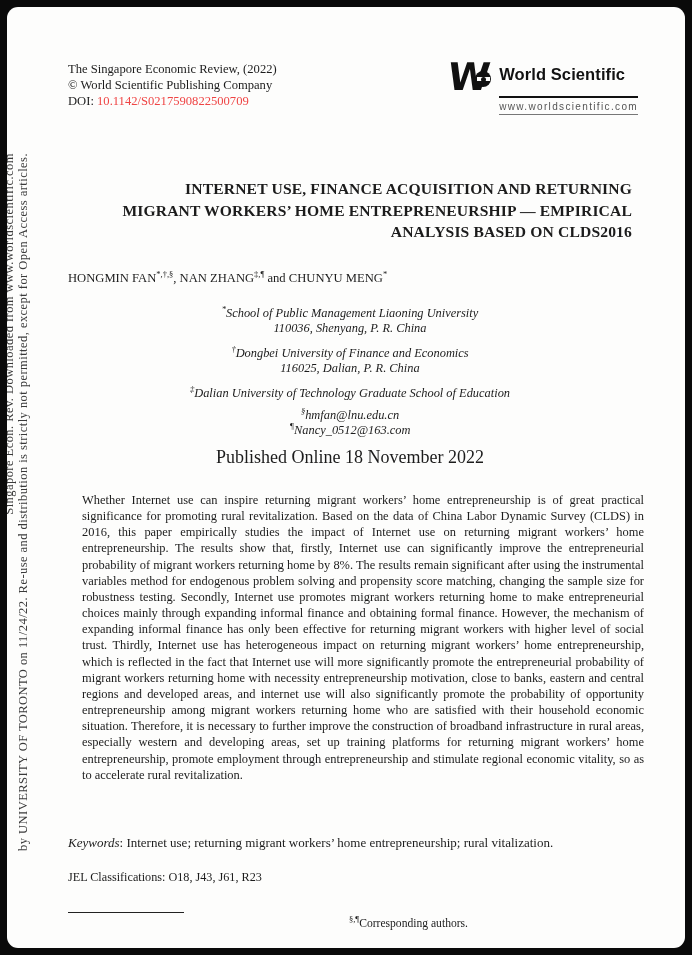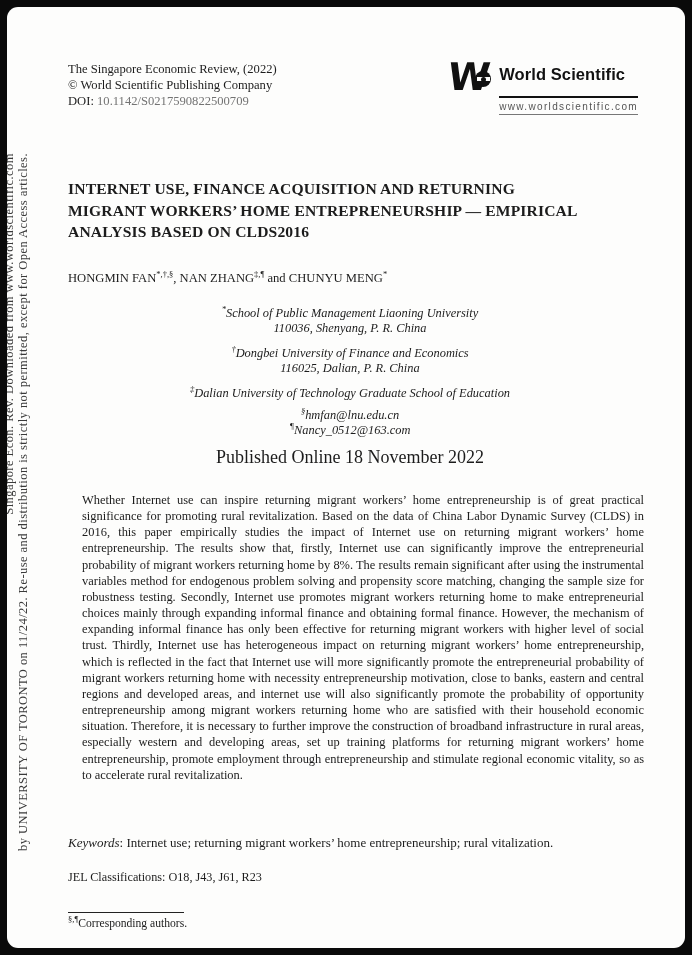--- a/index.html
+++ b/index.html
@@ -13,54 +13,54 @@
   
   .vtext{
     position:absolute;writing-mode:vertical-rl;transform:rotate(180deg);
     white-space:nowrap;font-size:12.5px;letter-spacing:0.45px;color:#3a3a3a;
     line-height:13px;
   }
   #vline1{left:-4px;top:146px;}
   #vline2{left:10px;top:146px;}
   
   .header{position:absolute;left:61px;top:55px;font-size:12.6px;line-height:15.8px;}
-  .doi{color:#737373;text-decoration:none;cursor:pointer;font-family:Liberation Serif, serif;}
+  .doi{color:#ef4444;text-decoration:none;cursor:pointer;font-family:Liberation Serif, serif;}
   
   .logo{position:absolute;top:54px;right:47px;display:flex;align-items:flex-start;gap:7px;
         font-family:"Liberation Sans","DejaVu Sans",sans-serif;}
   .logo-mark{position:relative;width:44px;height:44px;}
   .logo-w{position:absolute;left:0;top:-6px;font-weight:700;font-size:38px;color:#111;
           transform:skewX(-6deg);font-family:"DejaVu Sans",sans-serif;}
   .logo-o{position:absolute;right:1px;top:10px;width:16px;height:16px;background:#111;border-radius:50%;}
   .logo-o::before{content:"";position:absolute;left:1.5px;right:1.5px;top:6px;height:3.5px;background:#fdfdfc;}
   .logo-o::after{content:"";position:absolute;left:5.5px;top:5.5px;width:5px;height:5px;background:#111;border-radius:50%;}
   .logo-text{padding-top:4px;}
   .logo-title{font-weight:700;font-size:16.5px;color:#111;letter-spacing:0.1px;
               border-bottom:2px solid #111;padding-bottom:12px;}
   .logo-url{font-size:10px;letter-spacing:1.35px;color:#555;padding:2.5px 0 2.5px;
             border-bottom:1.5px solid #777;}
   
-  .title{position:absolute;left:61px;width:564px;top:171px;text-align:left;
+  .title{position:absolute;left:61px;width:564px;top:171px;text-align:right;
          font-weight:700;font-size:15.6px;line-height:21.5px;letter-spacing:0.15px;}
   .authors{position:absolute;left:61px;width:564px;top:264px;text-align:left;font-size:12.6px;}
   sup{font-size:8.5px;vertical-align:super;line-height:0;}
   .affils{position:absolute;left:61px;width:564px;top:289px;text-align:center;
           font-style:italic;font-size:12.4px;line-height:15px;}
   .aff{margin-bottom:7px;margin-top:10px;}
   .emails div{line-height:15px;}
   .published{position:absolute;left:61px;width:564px;top:440px;text-align:center;font-size:18px;}
   
   .abstract{position:absolute;left:61px;width:562px;top:471px;margin:14px;
             font-size:12.45px;line-height:16.15px;text-align:justify;}
   .keywords{position:absolute;left:61px;width:562px;top:828px;font-size:13px;}
   .kw-label{font-style:italic;}
   .jel{position:absolute;left:61px;width:562px;top:863px;font-size:12.2px;}
   
   .footnote-rule{position:absolute;left:61px;top:905px;width:116px;border-top:1.6px solid #222;}
-  .footnote{position:absolute;left:61px;width:400px;top:910px;font-size:11.6px;}
+  .footnote{position:absolute;left:61px;width:400px;top:910px;font-size:11.6px;text-align:right;}
 </style>
 </head>
 <body>
 
 <div class="page">
 
   <div class="vtext" id="vline1">Singapore Econ. Rev. Downloaded from www.worldscientific.com</div>
   <div class="vtext" id="vline2">by UNIVERSITY OF TORONTO on 11/24/22. Re-use and distribution is strictly not permitted, except for Open Access articles.</div>
 
   <div class="header">

